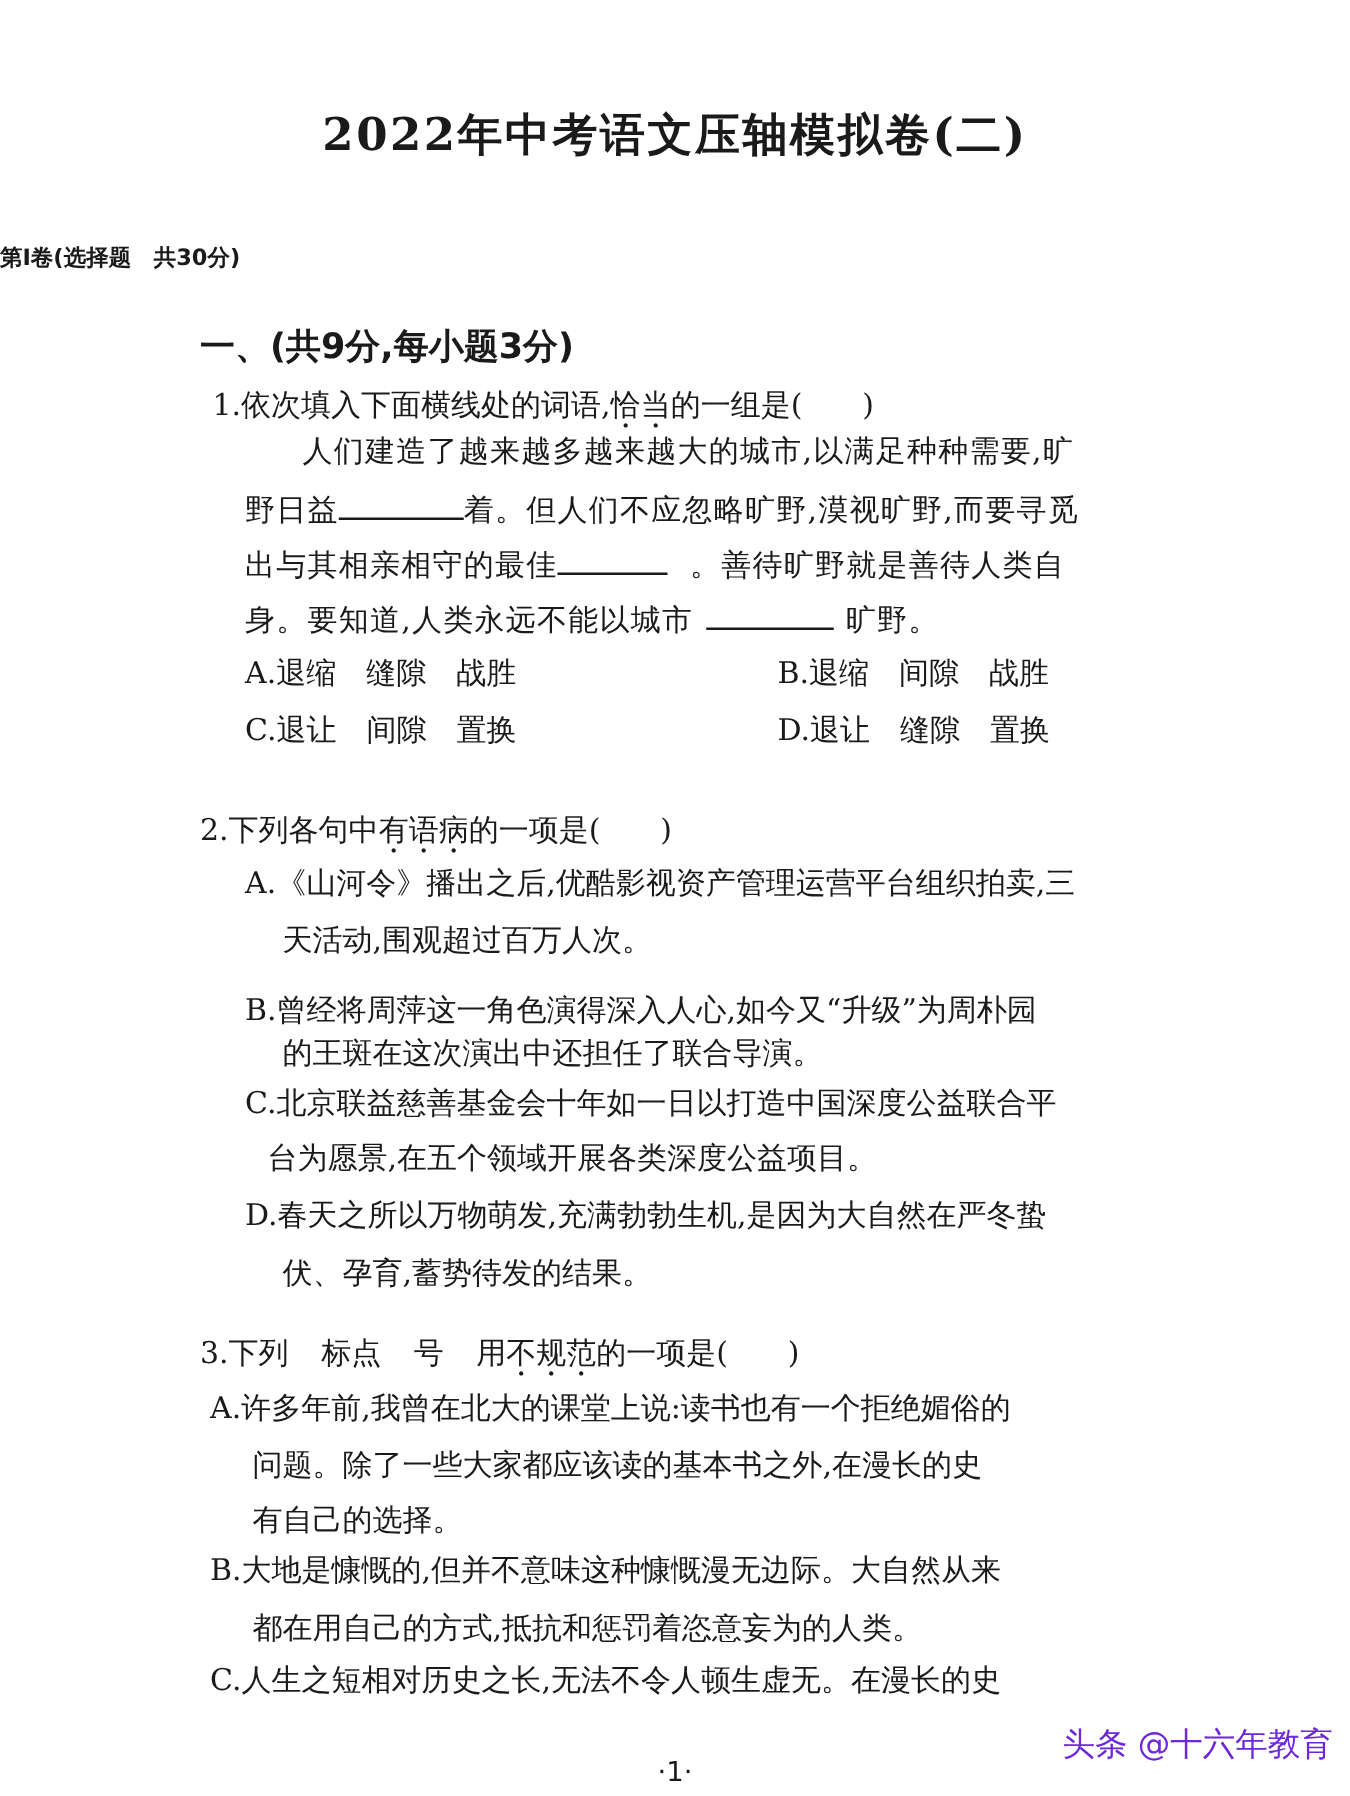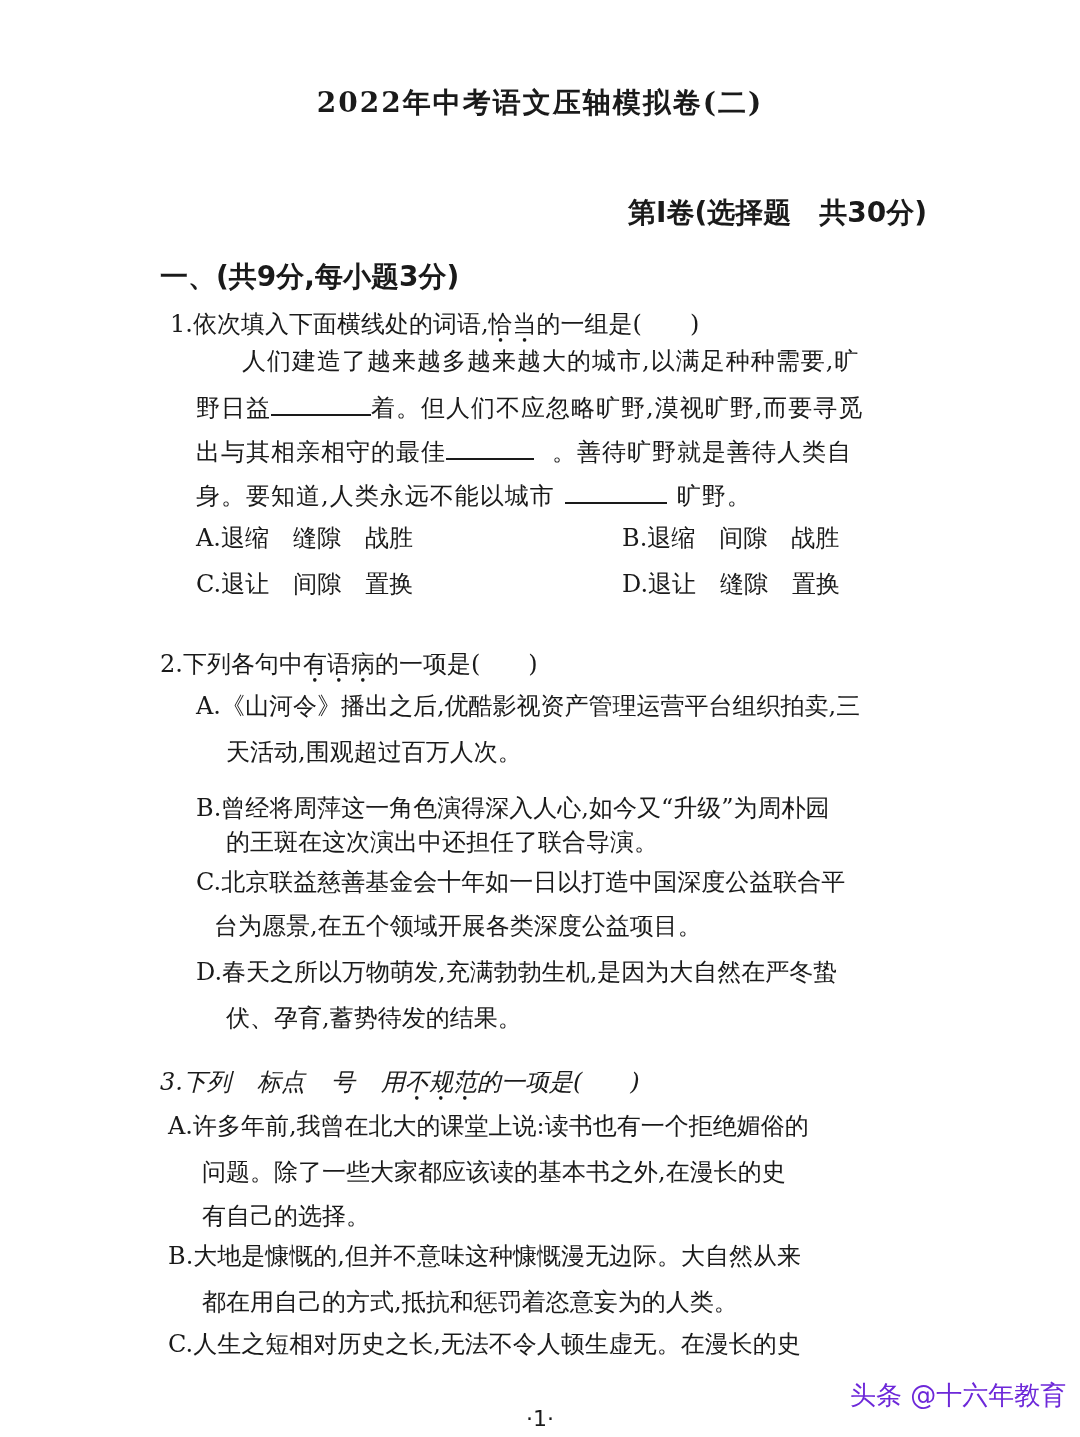--- a/index.html
+++ b/index.html
@@ -2,22 +2,22 @@
 <html><head>
   <meta charset="utf-8">
   <style>
     html, body { margin: 0; padding: 0; }
     body {
       width: 1080px; height: 1437px; background: #ffffff; color: #1a1a1a;
       font-family: "DejaVu Serif", "Liberation Serif", serif;
       position: relative; overflow: hidden;
     }
     .abs { position: absolute; white-space: nowrap; }
-    .title { left: 0; width: 1080px; top: 84px; text-align: center; font-size: 28px; font-weight: bold; letter-spacing: 2px; }
-    .subtitle { left: 0; width: 927px; top: 194px; text-align: right; font-size: 28px; font-weight: bold; font-family: "DejaVu Sans", "Liberation Sans", sans-serif; }
+    .title { left: 0; width: 1080px; top: 84px; text-align: center; font-size: 36px; font-weight: bold; letter-spacing: 2px; }
+    .subtitle { left: 0; width: 927px; top: 194px; text-align: left; font-size: 18px; font-weight: bold; font-family: "DejaVu Sans", "Liberation Sans", sans-serif; }
     .section { left: 160px; top: 258px; font-size: 28px; font-weight: bold; font-family: "DejaVu Sans", "Liberation Sans", sans-serif; }
     .q { font-size: 24px; }
     .line { font-size: 24px; }
     .dot { position: relative; }
     .dot::after { content: "•"; position: absolute; left: 50%; transform: translateX(-50%); top: 24px; font-size: 12px; }
     .blank { display: inline-block; border-bottom: 2px solid #1a1a1a; height: 22px; vertical-align: baseline; }
     .gap { display: inline-block; width: 26px; }
     .pagenum { left: 0; width: 1080px; text-align: center; top: 1406px; font-size: 22px; font-family: "DejaVu Sans", sans-serif; }
     .watermark { left: 830px; top: 1378px; font-size: 26px; color: #6d28d9; font-family: "DejaVu Sans", "Liberation Sans", sans-serif; margin-left: 20px; }
   </style>
@@ -51,21 +51,21 @@
 </div>
 <div class="abs line" style="left:196px; top:690px;">A.《山河令》播出之后,优酷影视资产管理运营平台组织拍卖,三</div>
 <div class="abs line" style="left:226px; top:736px;">天活动,围观超过百万人次。</div>
 <div class="abs line" style="left:196px; top:780px;margin-top:12px;">B.曾经将周萍这一角色演得深入人心,如今又“升级”为周朴园</div>
 <div class="abs line" style="left:226px; top:826px;">的王斑在这次演出中还担任了联合导演。</div>
 <div class="abs line" style="left:196px; top:866px;">C.北京联益慈善基金会十年如一日以打造中国深度公益联合平</div>
 <div class="abs line" style="left:214px; top:910px;text-align:center;">台为愿景,在五个领域开展各类深度公益项目。</div>
 <div class="abs line" style="left:196px; top:956px;">D.春天之所以万物萌发,充满勃勃生机,是因为大自然在严冬蛰</div>
 <div class="abs line" style="left:226px; top:1002px;">伏、孕育,蓄势待发的结果。</div>
 
-<div class="abs q" style="left:160px; top:1066px;font-style:italic;">
+<div class="abs q" style="left:160px; top:1066px;">
   <span>3.下列</span><span class="gap"></span><span>标点</span><span class="gap"></span><span>号</span><span class="gap"></span><span>用</span><span class="dot">不</span><span class="dot">规</span><span class="dot">范</span><span>的一项是(　　)</span>
 </div>
 <div class="abs line" style="left:168px; top:1110px;">A.许多年前,我曾在北大的课堂上说:读书也有一个拒绝媚俗的</div>
 <div class="abs line" style="left:202px; top:1156px;">问题。除了一些大家都应该读的基本书之外,在漫长的史</div>
 <div class="abs line" style="left:202px; top:1200px;">有自己的选择。</div>
 <div class="abs line" style="left:168px; top:1240px;">B.大地是慷慨的,但并不意味这种慷慨漫无边际。大自然从来</div>
 <div class="abs line" style="left:202px; top:1286px;">都在用自己的方式,抵抗和惩罚着恣意妄为的人类。</div>
 <div class="abs line" style="left:168px; top:1328px;">C.人生之短相对历史之长,无法不令人顿生虚无。在漫长的史</div>
 
 <div class="abs pagenum">·1·</div>

